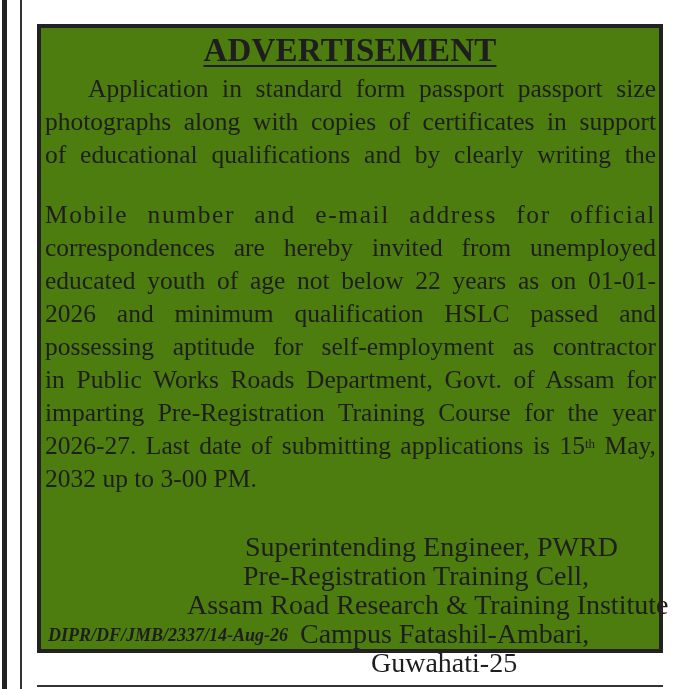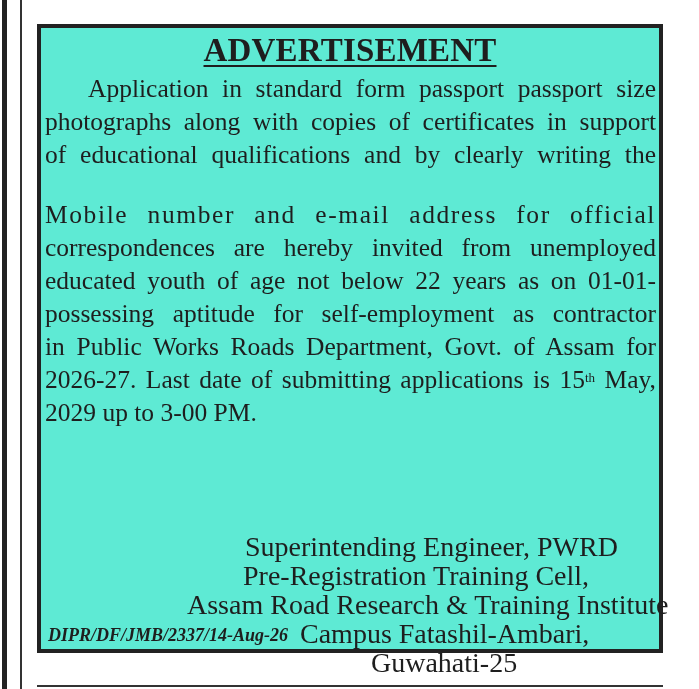--- a/index.html
+++ b/index.html
@@ -1,21 +1,21 @@
 <!DOCTYPE html>
 <html><head>
 <meta charset="utf-8">
 <style>
   html, body { margin:0; padding:0; background:#ffffff; }
   body { width:699px; height:689px; position:relative; overflow:hidden;
          font-family:"Liberation Serif", "DejaVu Serif", serif; color:#1e1e1e; }
   .left-thick { position:absolute; left:2px; top:0; width:5px; height:689px; background:#222; }
   .left-thin { position:absolute; left:20px; top:0; width:1.5px; height:689px; background:#333; }
   .box { position:absolute; left:37px; top:24px; width:618px; height:621px;
-         border:4px solid #222; background:#5eead4; }
+         border:4px solid #222; background:#4d7c0f; }
   .heading { position:absolute; left:0; right:0; top:4px; text-align:center;
              font-size:33px; font-weight:bold; text-decoration:underline;
              text-decoration-thickness:2px; text-underline-offset:4px; letter-spacing:0.2px; }
   .body-text { position:absolute; left:4px; width:611px; top:44px; font-size:25.5px; line-height:33px; }
   .line { display:block; white-space:nowrap; text-align:justify; text-align-last:justify; height:33px; }
   .line.first { padding-left:43px; }
   .line.last { text-align-last:left; }
   .line.spaced { word-spacing:6px; letter-spacing:1.6px;margin-top:27px; }
   sup { font-size:13px; vertical-align:top; position:relative; top:-2px; }
   .sig { position:absolute; font-size:28px; white-space:nowrap; line-height:29px;margin-top:28px; }
@@ -31,24 +31,26 @@
 <div class="box">
   <div class="heading">ADVERTISEMENT</div>
 
   <div class="body-text">
     <span class="line first">Application in standard form passport passport size</span>
     <span class="line">photographs along with copies of certificates in support</span>
     <span class="line">of educational qualifications and by clearly writing the</span>
     <span class="line spaced">Mobile number and e-mail address for official</span>
     <span class="line">correspondences are hereby invited from unemployed</span>
     <span class="line">educated youth of age not below 22 years as on 01-01-</span>
+    <span class="line" style="word-spacing:4px">2026 and minimum qualification HSLC passed and</span>
     <span class="line">possessing aptitude for self-employment as contractor</span>
     <span class="line">in Public Works Roads Department, Govt. of Assam for</span>
+    <span class="line">imparting Pre-Registration Training Course for the year</span>
     <span class="line"><span>2026-27. Last date of submitting applications is 15</span><sup>th</sup><span> May,</span></span>
-    <span class="line last">2029 up to 3-00 PM.</span>
+    <span class="line last">2032 up to 3-00 PM.</span>
   </div>
 
   <div class="sig" style="left:204px; top:476px;">Superintending Engineer, PWRD</div>
   <div class="sig" style="left:202px; top:505px;">Pre-Registration Training Cell,</div>
   <div class="sig" style="left:146px; top:534px;">Assam Road Research &amp; Training Institute</div>
   <div class="sig" style="left:259px; top:563px;">Campus Fatashil-Ambari,</div>
   <div class="ref">DIPR/DF/JMB/2337/14-Aug-26</div>
   <div class="sig" style="left:330px; top:592px;">Guwahati-25</div>
 </div>
 

